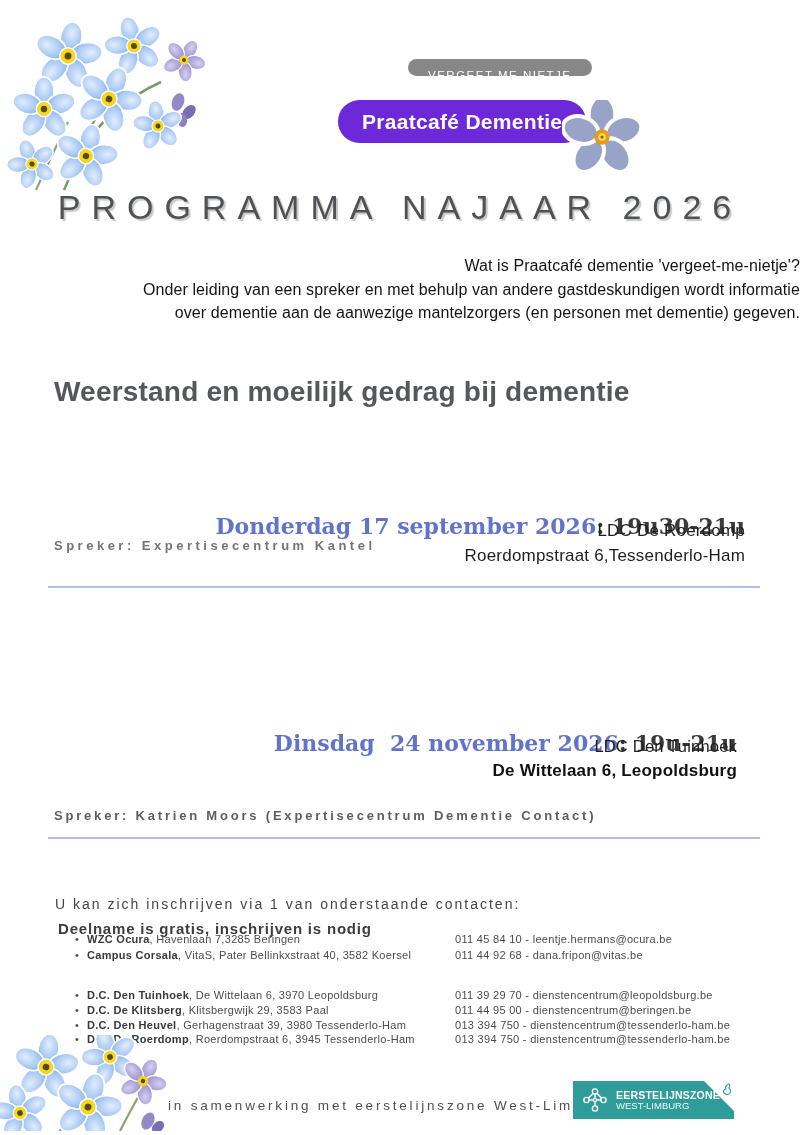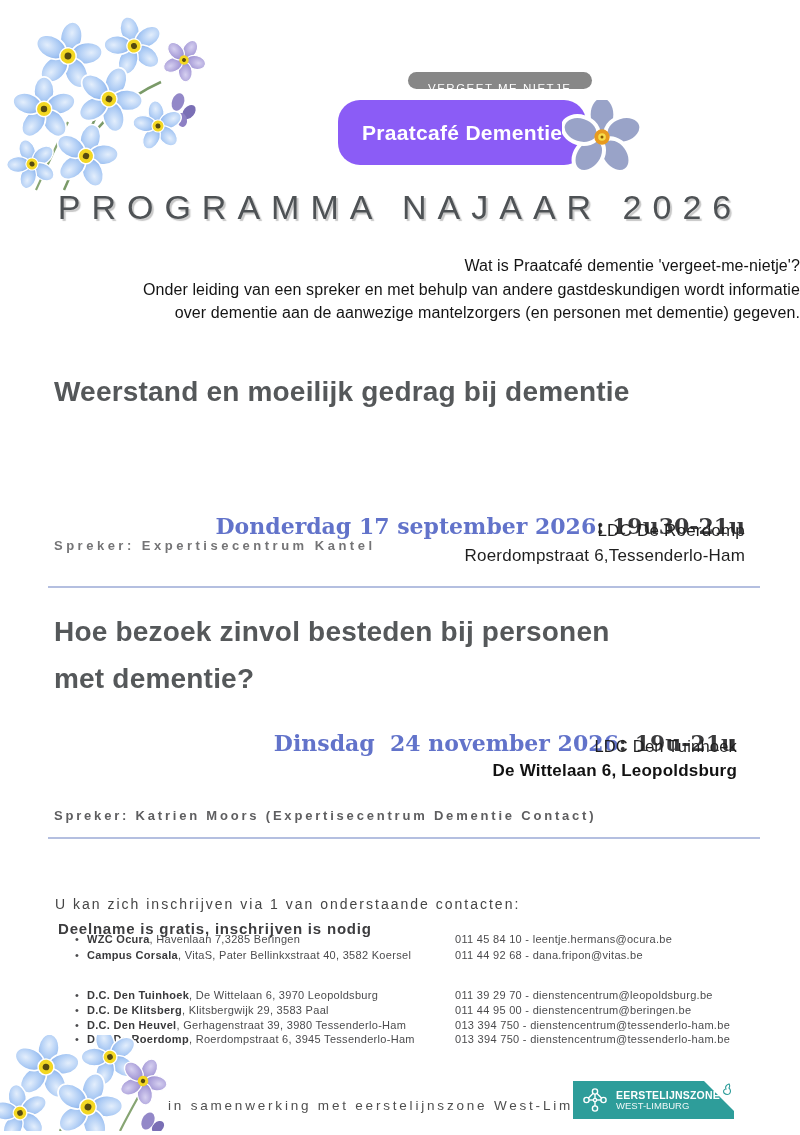--- a/index.html
+++ b/index.html
@@ -3,27 +3,27 @@
 <meta charset="utf-8">
 <style>
   html,body{margin:0;padding:0;background:#e8e8e8;}
   .page{
     position:relative;width:800px;height:1135px;margin:0 auto;
     background:#ffffff;overflow:hidden;
     font-family:"Liberation Sans",sans-serif;color:#222;
   }
   
   .badge-gray{
-    position:absolute;top:72px;left:408px;height:17px;line-height:33px;
+    position:absolute;top:59px;left:408px;height:17px;line-height:33px;
     padding:0 20px;border-radius:17px;background:#878787;color:#fff;
     font-size:11.5px;letter-spacing:1.5px;font-weight:400;
   }
   .badge-black{
     position:absolute;top:100px;left:338px;height:43px;line-height:43px;
-    padding:11px 24px;border-radius:22px;background:#8b5cf6;color:#fff;
+    padding:0 24px;border-radius:22px;background:#6d28d9;color:#fff;
     font-size:21px;font-weight:bold;letter-spacing:.3px;
   }
   
   .flowers-top{position:absolute;top:4px;left:6px;}
   .flower-badge{position:absolute;top:100px;left:562px;}
   .flowers-bottom{position:absolute;left:0;bottom:0;}
   
   .page-title{
     position:absolute;top:188px;left:0;right:0;text-align:center;
     font-size:34px;letter-spacing:11px;color:#4e5255;font-weight:400;
@@ -187,24 +187,20 @@
   <div class="event-title ev1-title">Weerstand en moeilijk gedrag bij dementie</div>
   <div class="event-date ev1-date">
     <span class="d">Donderdag 17 september 2026</span><span class="t">: 19u30-21u</span>
   </div>
   <div class="event-venue ev1-venue">LDC De Roerdomp</div>
   <div class="event-address ev1-address">Roerdompstraat 6,Tessenderlo-Ham</div>
   <div class="speaker ev1-speaker">Spreker: Expertisecentrum Kantel</div>
 
   <div class="divider div1"></div>
 
-  <div class="event-title ev2-title">
-    <div>Hoe bezoek zinvol besteden bij personen</div>
-    <div>met dementie?</div>
-  </div>
   <div class="event-date ev2-date">
     <span class="d">Dinsdag  24 november 2026</span><span class="t">: 19u-21u</span>
   </div>
   <div class="event-venue ev2-venue">LDC Den Tuinhoek</div>
   <div class="event-address ev2-address">De Wittelaan 6, Leopoldsburg</div>
   <div class="speaker ev2-speaker">Spreker: Katrien Moors (Expertisecentrum Dementie Contact)</div>
 
   <div class="divider div2"></div>
 
   <div class="reg-heading">Deelname is gratis, inschrijven is nodig</div>

